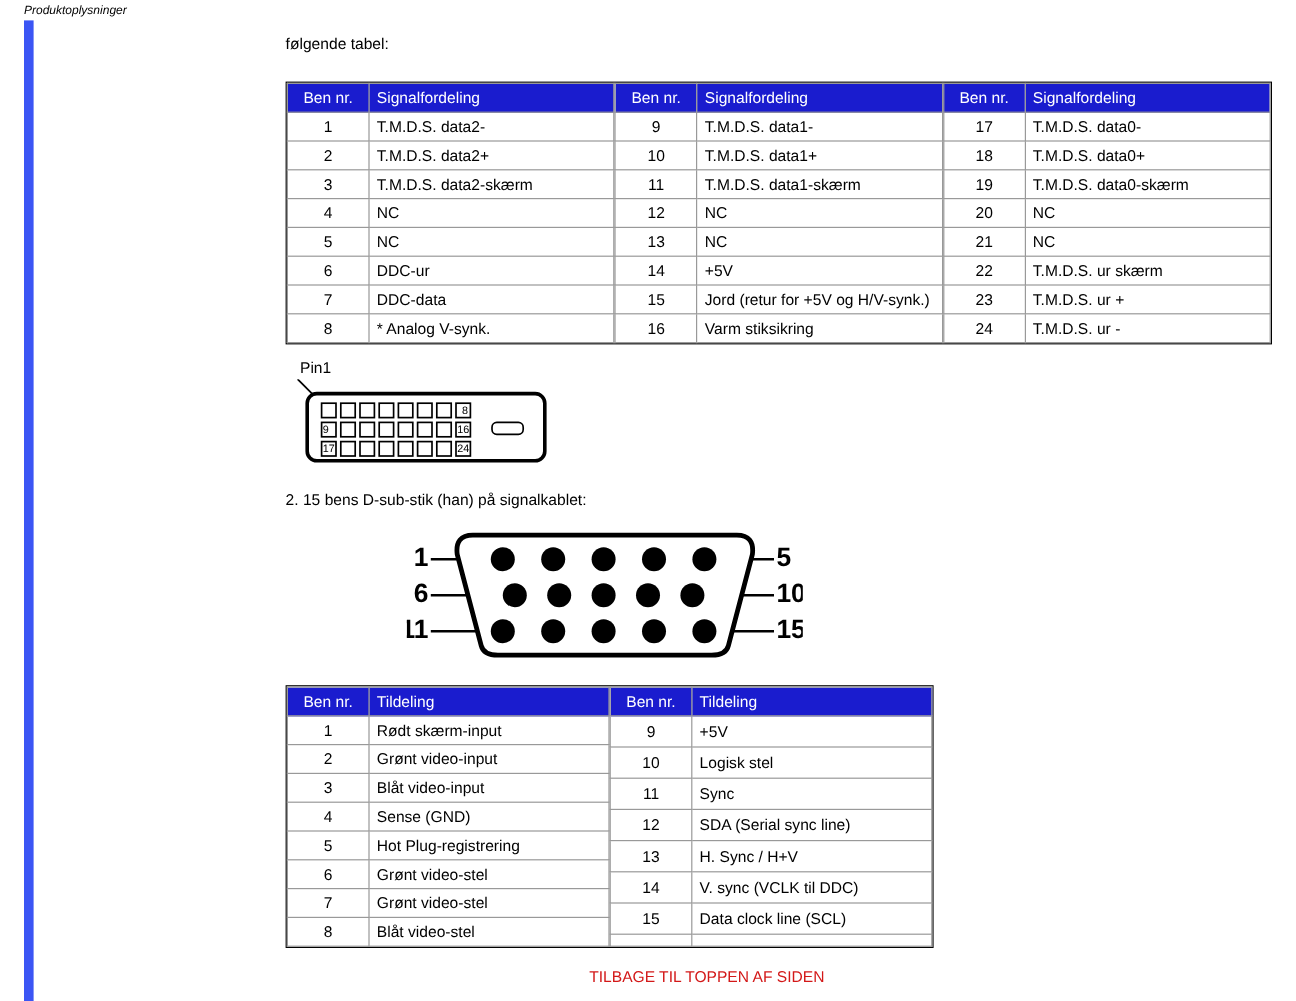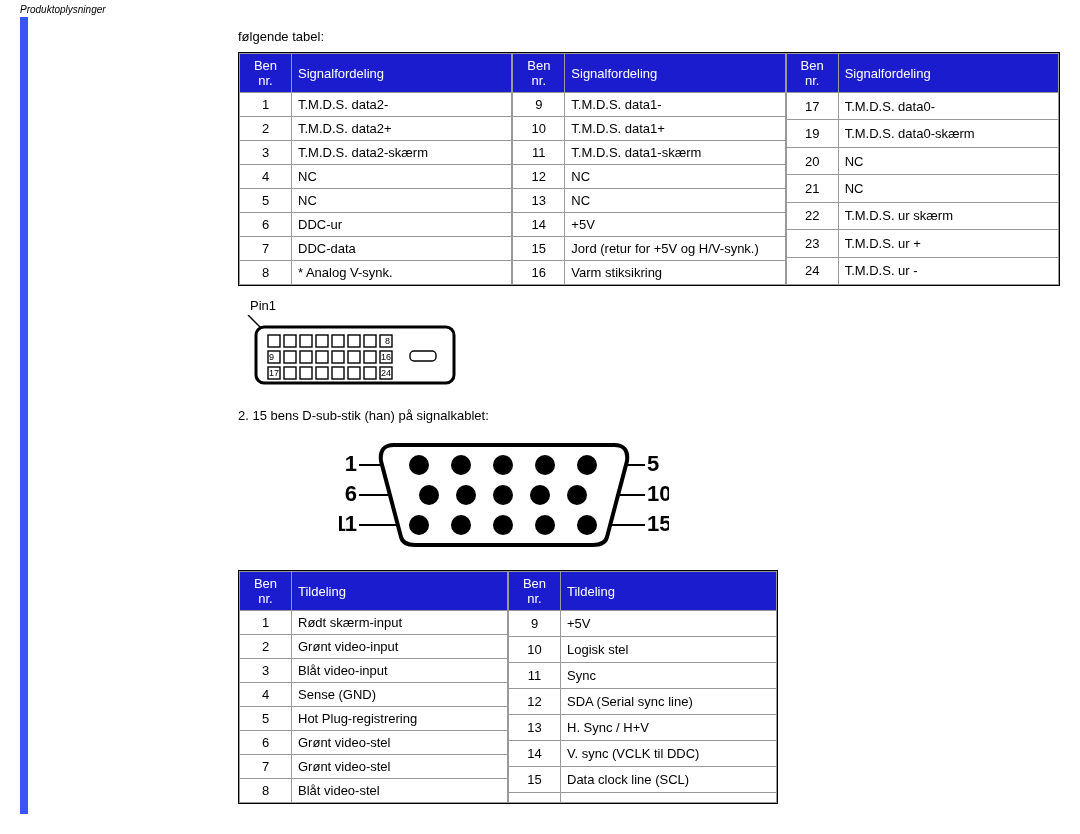--- a/index.html
+++ b/index.html
@@ -26,41 +26,41 @@
   }
   .sidebar-bar .stripe {
     width: 8px;
     background: #3b55f4;
     height: 100%;
   }
   .content {
     flex: 1;
     padding: 0 20px 10px 190px;
   }
-  .intro-text { margin: 12px 0 8px; }
+  .intro-text { margin: 12px 0 24px; }
   .tables-3col {
     border: 1px solid #000;
     display: flex;
     gap: 0;
   }
   .tables-3col table { flex: 1; }
   table {
     border-collapse: collapse;
     width: 100%;
     font-size: 13px;
   }
   th {
     background: #1a1cce;
     color: #fff;
     font-weight: normal;
     text-align: left;
     padding: 4px 6px;
     border: 1px solid #999;
   }
-  th.pin-col { width: 52px; text-align: center; }
+  th.pin-col { width: 68px; text-align: center; }
   td {
     border: 1px solid #999;
     padding: 4px 6px;
     vertical-align: middle;
   }
   td.pin-cell { text-align: center; }
   .pin1-label { margin: 12px 12px 2px; }
   .dvi-svg-wrap { margin: 0 0 14px; }
   .caption-2 { margin: 6px 0 10px; }
   .vga-svg-wrap { margin: 10px 0 14px; text-align: center; padding-right: 290px;}
@@ -181,20 +181,24 @@
         <thead>
             <tr>
           <th class="pin-col">Ben nr.</th>
           <th>Signalfordeling</th>
         </tr>
           </thead>
         <tbody>
           <tr>
               <td class="pin-cell">17</td>
               <td>T.M.D.S. data0-</td>
+            </tr>
+          <tr>
+              <td class="pin-cell">18</td>
+              <td>T.M.D.S. data0+</td>
             </tr>
           <tr>
               <td class="pin-cell">19</td>
               <td>T.M.D.S. data0-skærm</td>
             </tr>
           <tr>
               <td class="pin-cell">20</td>
               <td>NC</td>
             </tr>
           <tr>
@@ -388,15 +392,16 @@
               <td>Data clock line (SCL)</td>
             </tr>
           <tr>
               <td class="pin-cell"></td>
               <td></td>
             </tr>
         </tbody>
       </table>
     </div>
 
+    <div class="back-link">TILBAGE TIL TOPPEN AF SIDEN</div>
 
   </div>
 </div>
 
 </body></html>

